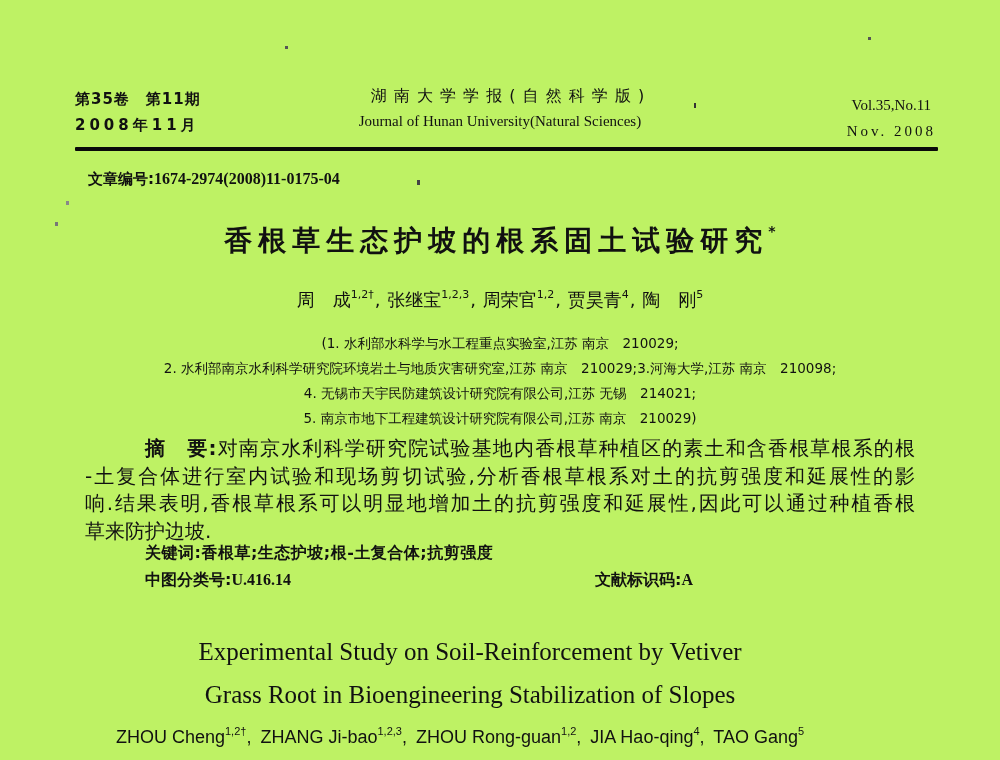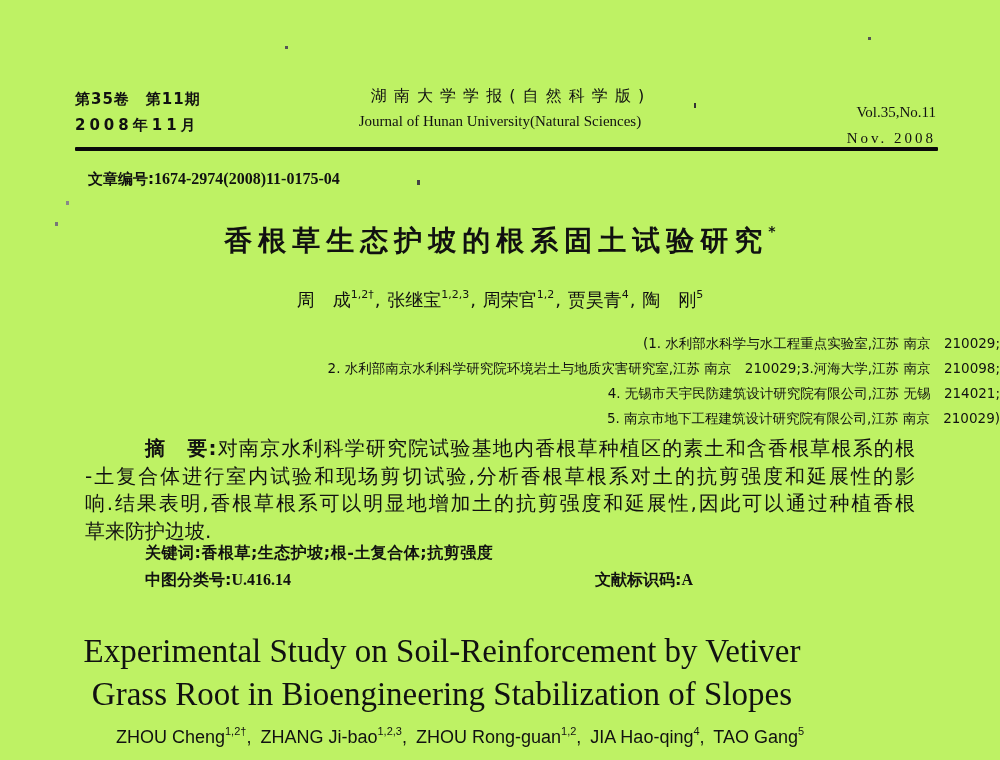--- a/index.html
+++ b/index.html
@@ -8,57 +8,57 @@
     background:#bef264;color:#111;overflow:hidden;
     font-family:"DejaVu Sans",sans-serif;
   }
 
   
   .h-left{position:absolute;left:75px;top:86px;font-size:15px;font-weight:bold;line-height:26px;letter-spacing:1px;}
   .h-left .date{letter-spacing:4px;}
   .h-center{position:absolute;left:0;top:86px;width:1000px;text-align:center;}
   .h-center .jcn{font-size:16px;font-weight:normal;letter-spacing:1px;line-height:20px;margin-left:16px;}
   .h-center .jen{font-family:"Liberation Serif","DejaVu Serif",serif;font-size:15px;margin-top:7px;}
-  .h-right{position:absolute;right:64px;top:99px;text-align:right;
+  .h-right{position:absolute;right:64px;top:92px;text-align:center;
     font-family:"Liberation Serif","DejaVu Serif",serif;font-size:15px;line-height:26px;}
   .h-right .yr{letter-spacing:3px;}
   .rule{position:absolute;left:75px;top:147px;width:863px;height:4px;background:#0a0a0a;border-radius:1px;}
 
   
   .article-id{position:absolute;left:88px;top:170px;font-size:15px;font-weight:bold;}
   .article-id .num{font-family:"Liberation Serif","DejaVu Serif",serif;font-size:16px;margin-top:21px;}
 
   
   .title-cn{position:absolute;left:0;top:222px;width:1000px;text-align:center;
     font-size:28px;font-weight:bold;letter-spacing:6px;}
   .title-cn sup{font-size:14px;letter-spacing:0;vertical-align:14px;}
   .authors-cn{position:absolute;left:0;top:288px;width:1000px;text-align:center;font-size:18px;font-weight:500;}
   .authors-cn sup{font-size:11px;vertical-align:8px;}
   .authors-cn .sep{padding:0 1px;}
 
   
-  .affiliations{position:absolute;left:0;top:331px;width:1000px;text-align:right;
+  .affiliations{position:absolute;left:0;top:331px;width:1000px;text-align:center;
     font-size:13.5px;line-height:25px;font-weight:500;}
 
   
   .abstract{position:absolute;left:85px;top:435px;width:830px;font-size:20px;line-height:27.5px;}
   .abs-line{text-align:justify;text-align-last:justify;}
   .abs-line.first{text-indent:60px;}
   .abs-line.last{text-align-last:left;}
   .lbl{font-weight:bold;}
 
   .keywords{position:absolute;left:145px;top:543px;font-size:16px;font-weight:bold;letter-spacing:.5px;}
   .classification{position:absolute;left:0;top:570px;width:1000px;font-size:16px;font-weight:bold;}
   .classification .clc{position:absolute;left:145px;}
   .classification .doc{position:absolute;left:595px;text-align:right;}
   .classification .val{font-family:"Liberation Serif","DejaVu Serif",serif;}
 
   
   .title-en{position:absolute;left:0;top:630px;width:884px;text-align:center;
-    font-family:"Liberation Serif","DejaVu Serif",serif;font-size:33px;line-height:43px;}
+    font-family:"Liberation Serif","DejaVu Serif",serif;font-size:25px;line-height:43px;padding-left:28px;}
   .authors-en{position:absolute;left:0;top:725px;width:920px;text-align:center;
     font-family:Liberation Sans, sans-serif;font-size:18px;}
   .authors-en sup{font-size:11px;vertical-align:8px;}
   .authors-en .sep{margin-right:4px;}
 
   
   .speck{position:absolute;background:#555;}
   .sp1{left:285px;top:46px;width:3px;height:3px;}
   .sp2{left:868px;top:37px;width:3px;height:3px;}
   .sp3{left:694px;top:103px;width:2px;height:5px;background:#333;}

